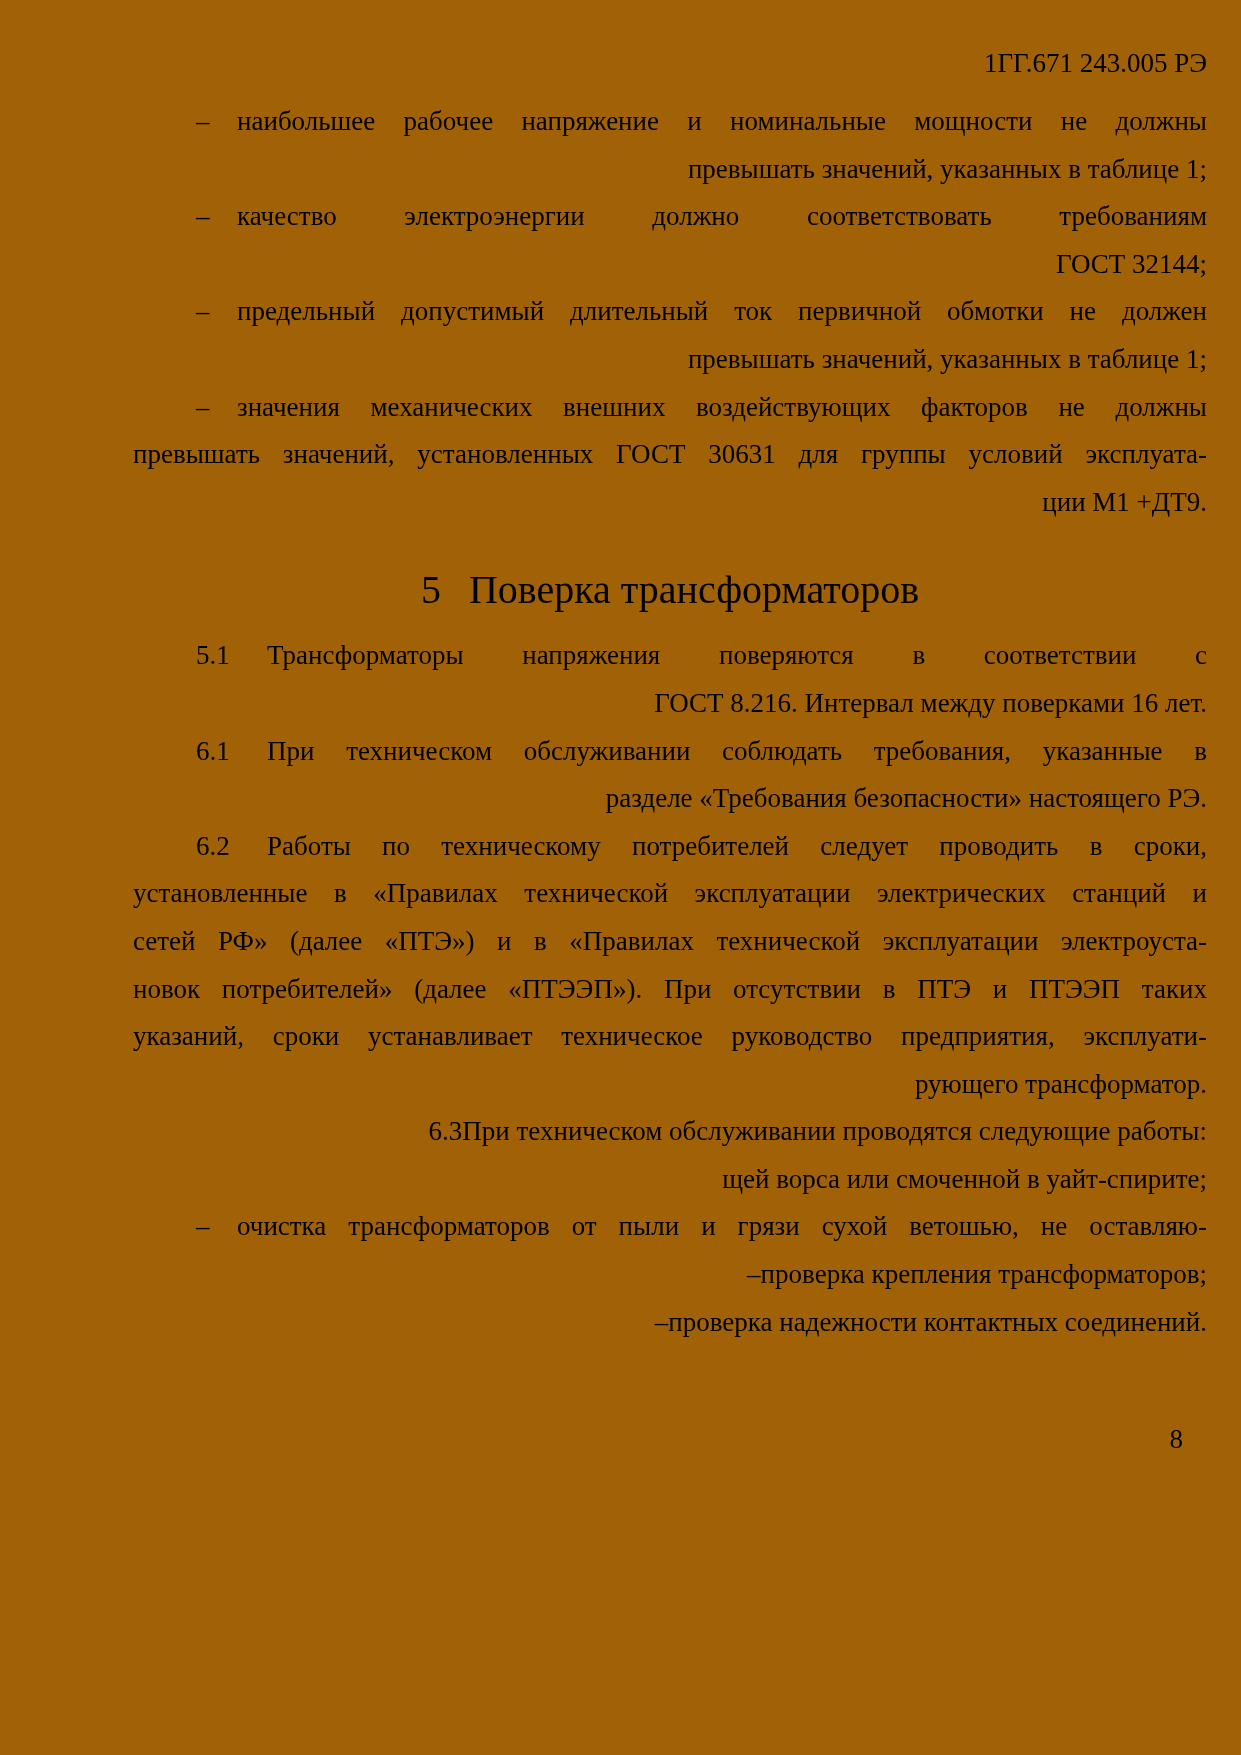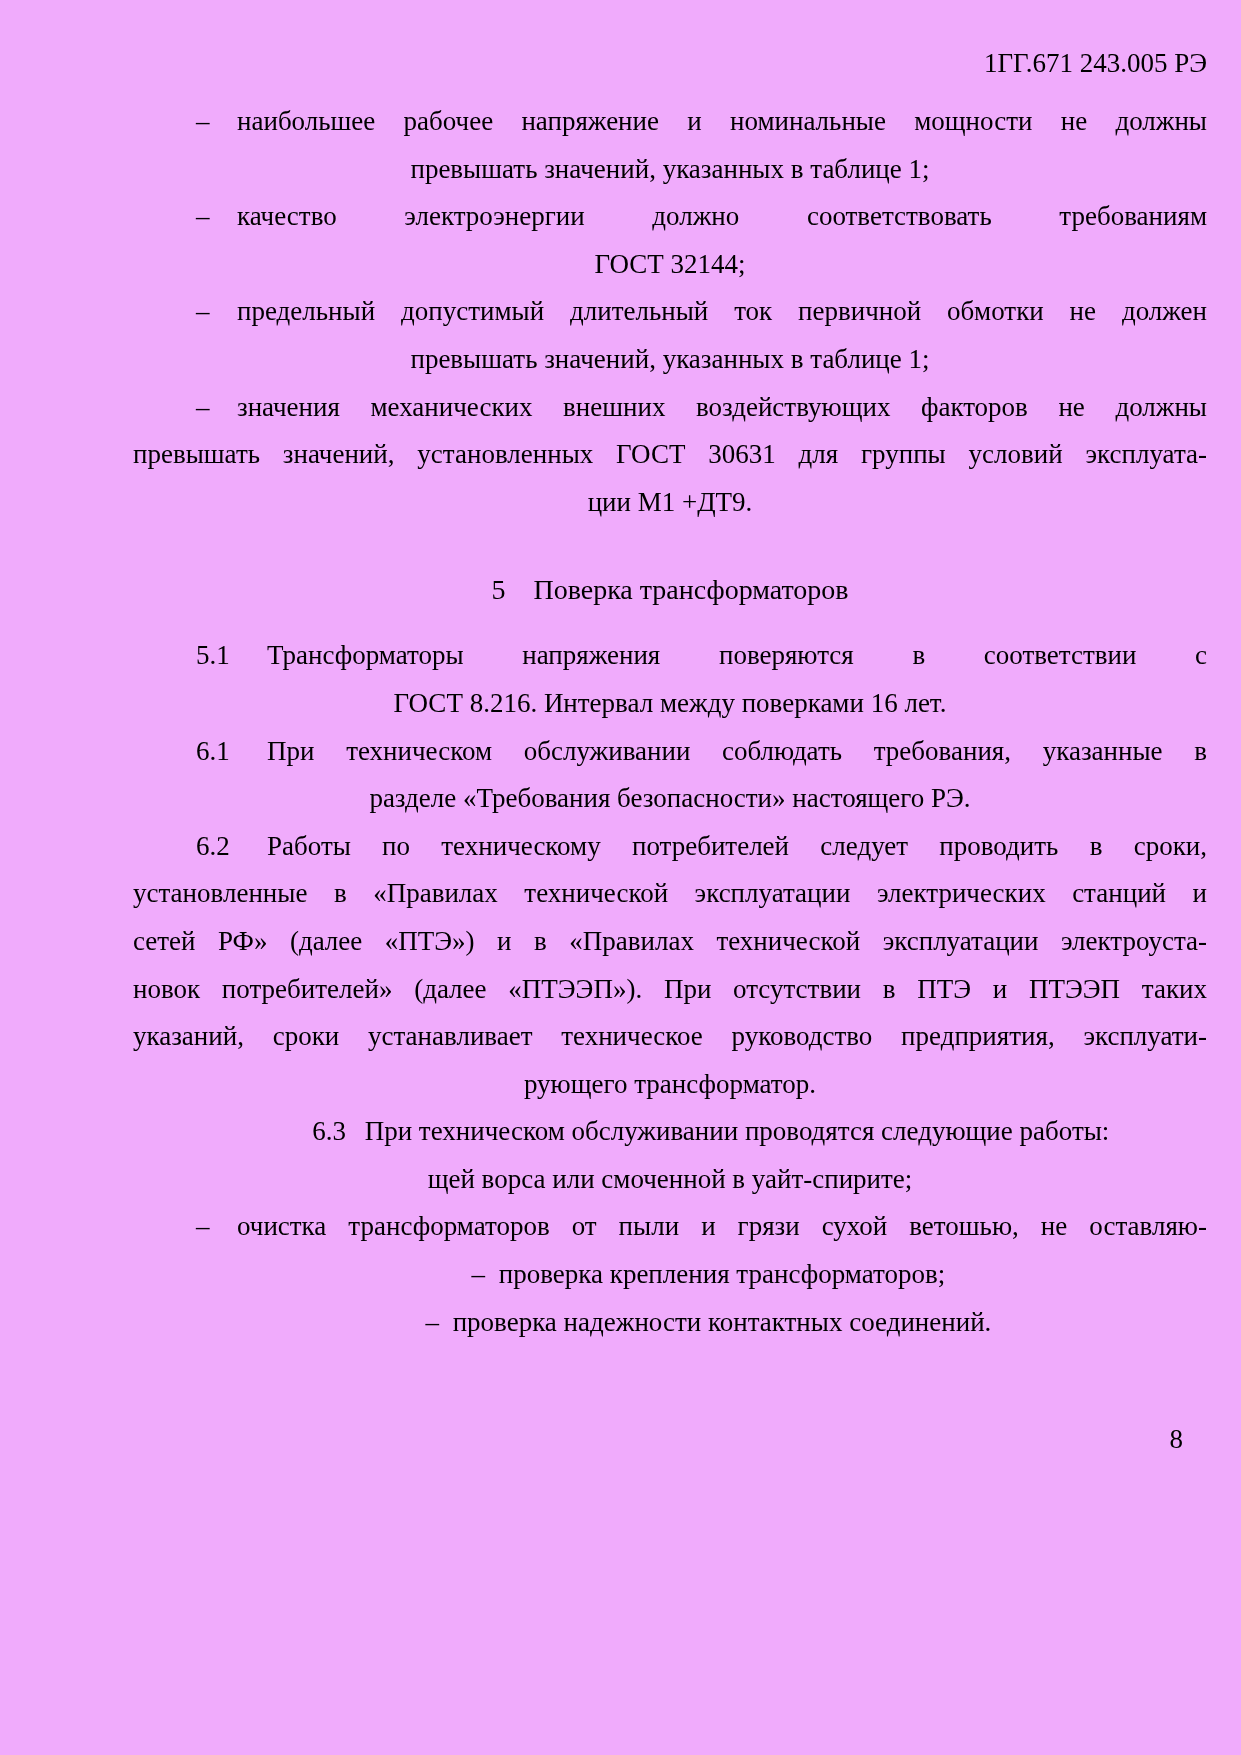--- a/index.html
+++ b/index.html
@@ -5,59 +5,59 @@
   html, body {
     margin: 0;
     padding: 0;
     background: #777;
   }
   .page {
     position: relative;
     width: 1241px;
     height: 1755px;
     margin: 0 auto;
-    background: #f0abfc;
+    background: #a16207;
     color: #000000;
     font-family: "Liberation Serif", "DejaVu Serif", serif;
     font-size: 27px;
     overflow: hidden;
   }
   .content {
     position: absolute;
     top: 0;
     left: 133px;
     width: 1074px;
   }
   .doc-header {
     margin-top: 46px;
     line-height: 34px;
     text-align: right;
   }
   .para { margin: 0; }
   .para.gap-top { margin-top: 18px; }
   .line {
     line-height: 47.6px;
-    text-align: center;
+    text-align: right;
     white-space: normal;
   }
   .line.just {
     text-align: justify;
     text-align-last: justify;
   }
   .line.first { padding-left: 63px; }
   .line.first.indent-lg { padding-left: 73px; }
   .marker {
     display: inline-block;
     vertical-align: baseline;
   }
   .marker.dash { width: 41px; }
   .marker.num  { width: 71px; }
   .heading {
     margin: 0;
-    font-size: 28px;
+    font-size: 40px;
     font-weight: normal;
     line-height: 48px;
     text-align: center;
   }
   .heading.h-5 { margin-top: 40px; }
   .heading.h-6 { margin-top: 32px; margin-bottom: 13px; }
   .heading .h-num { margin-right: 28px; }
   .para.after-heading { margin-top: 18px; }
   .doc-footer {
     margin-top: 76px;

